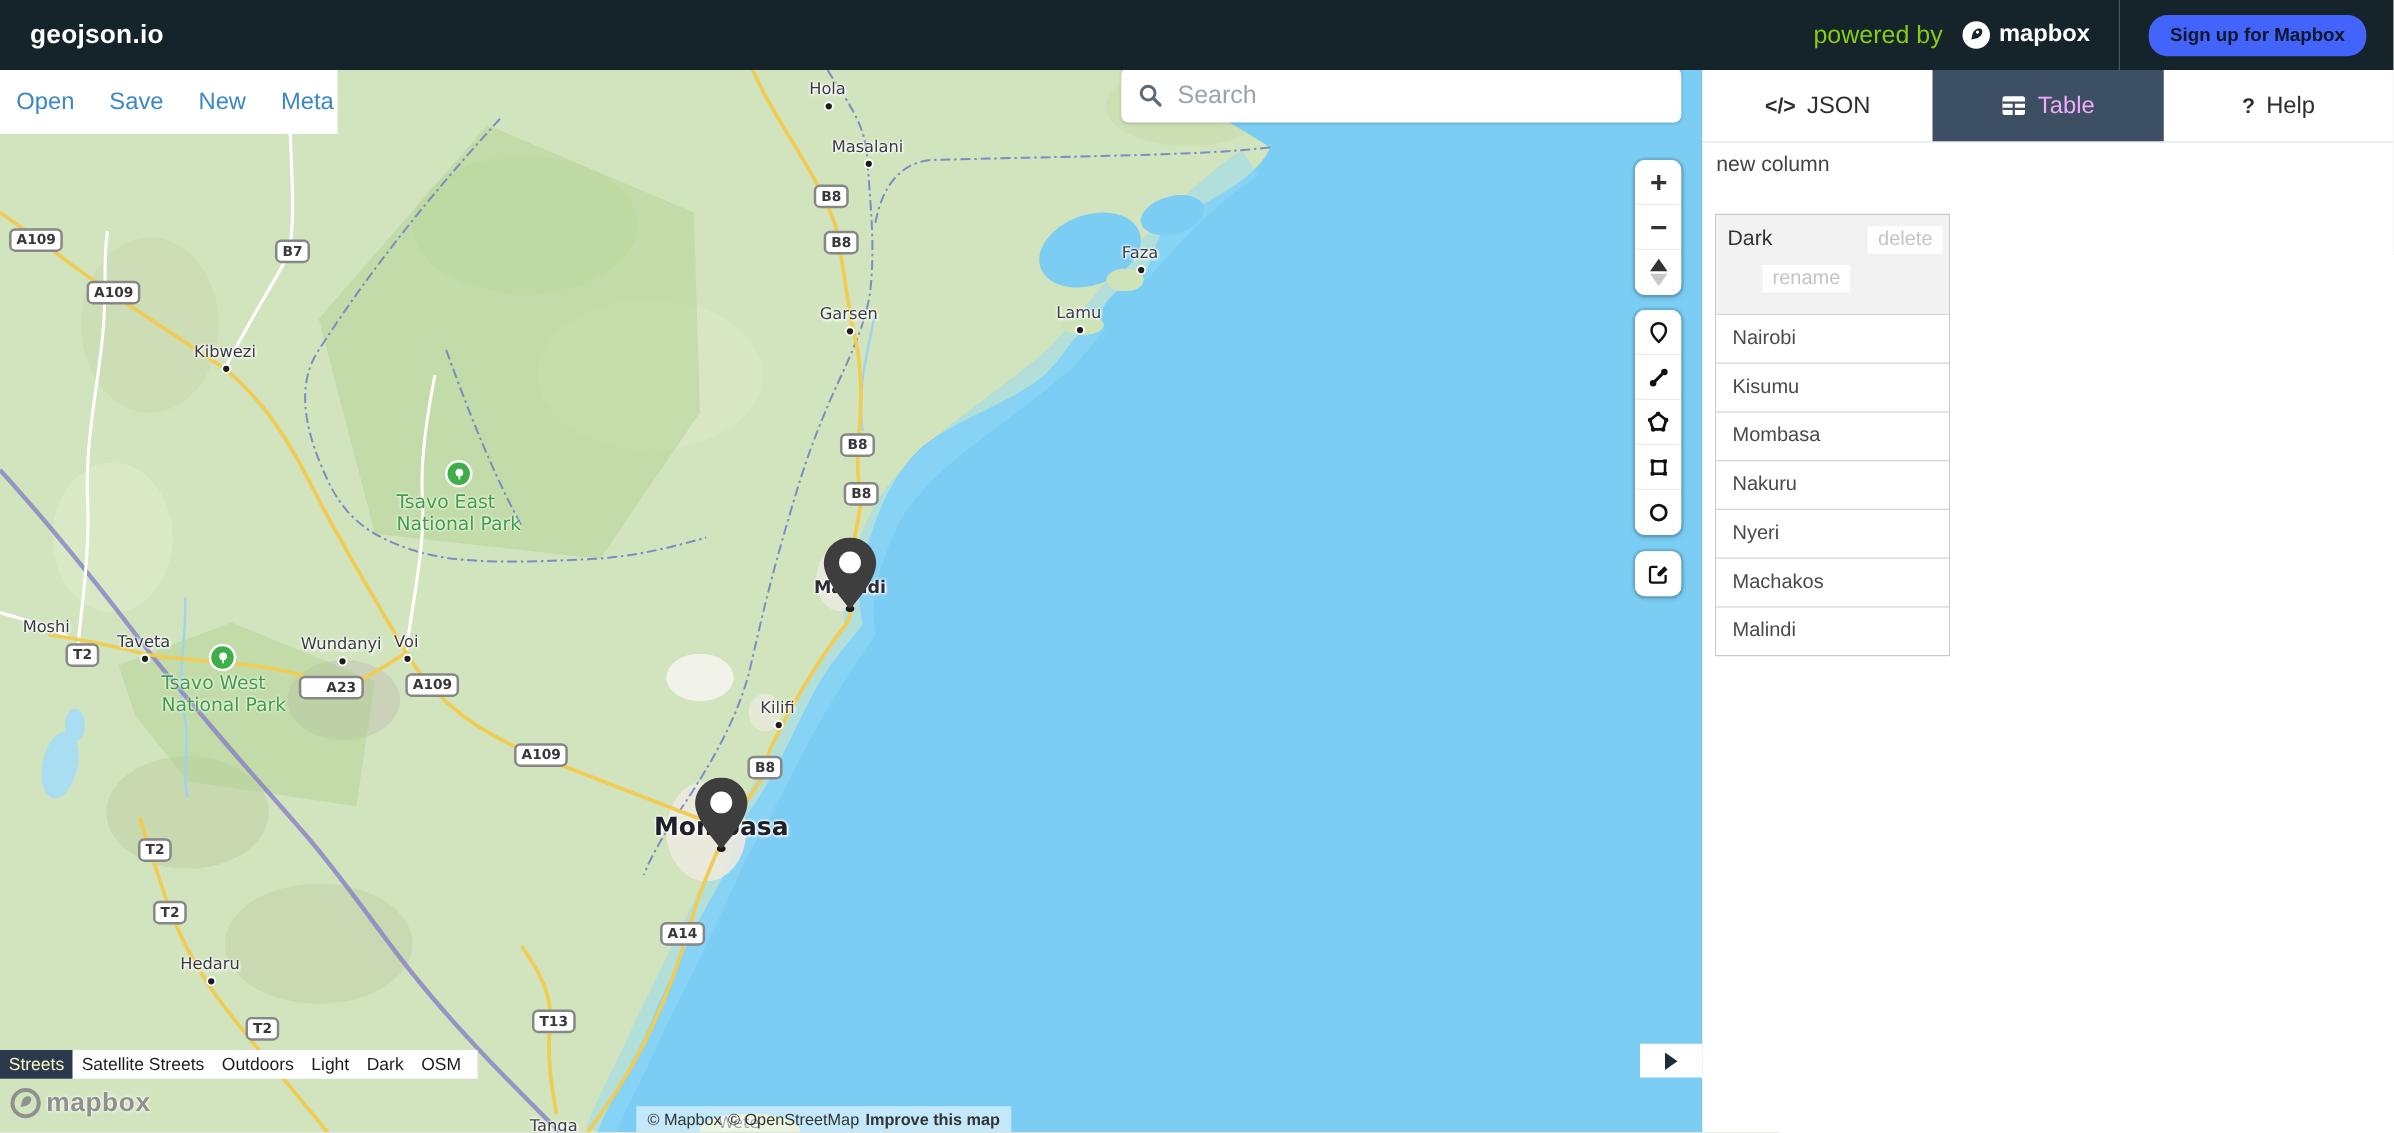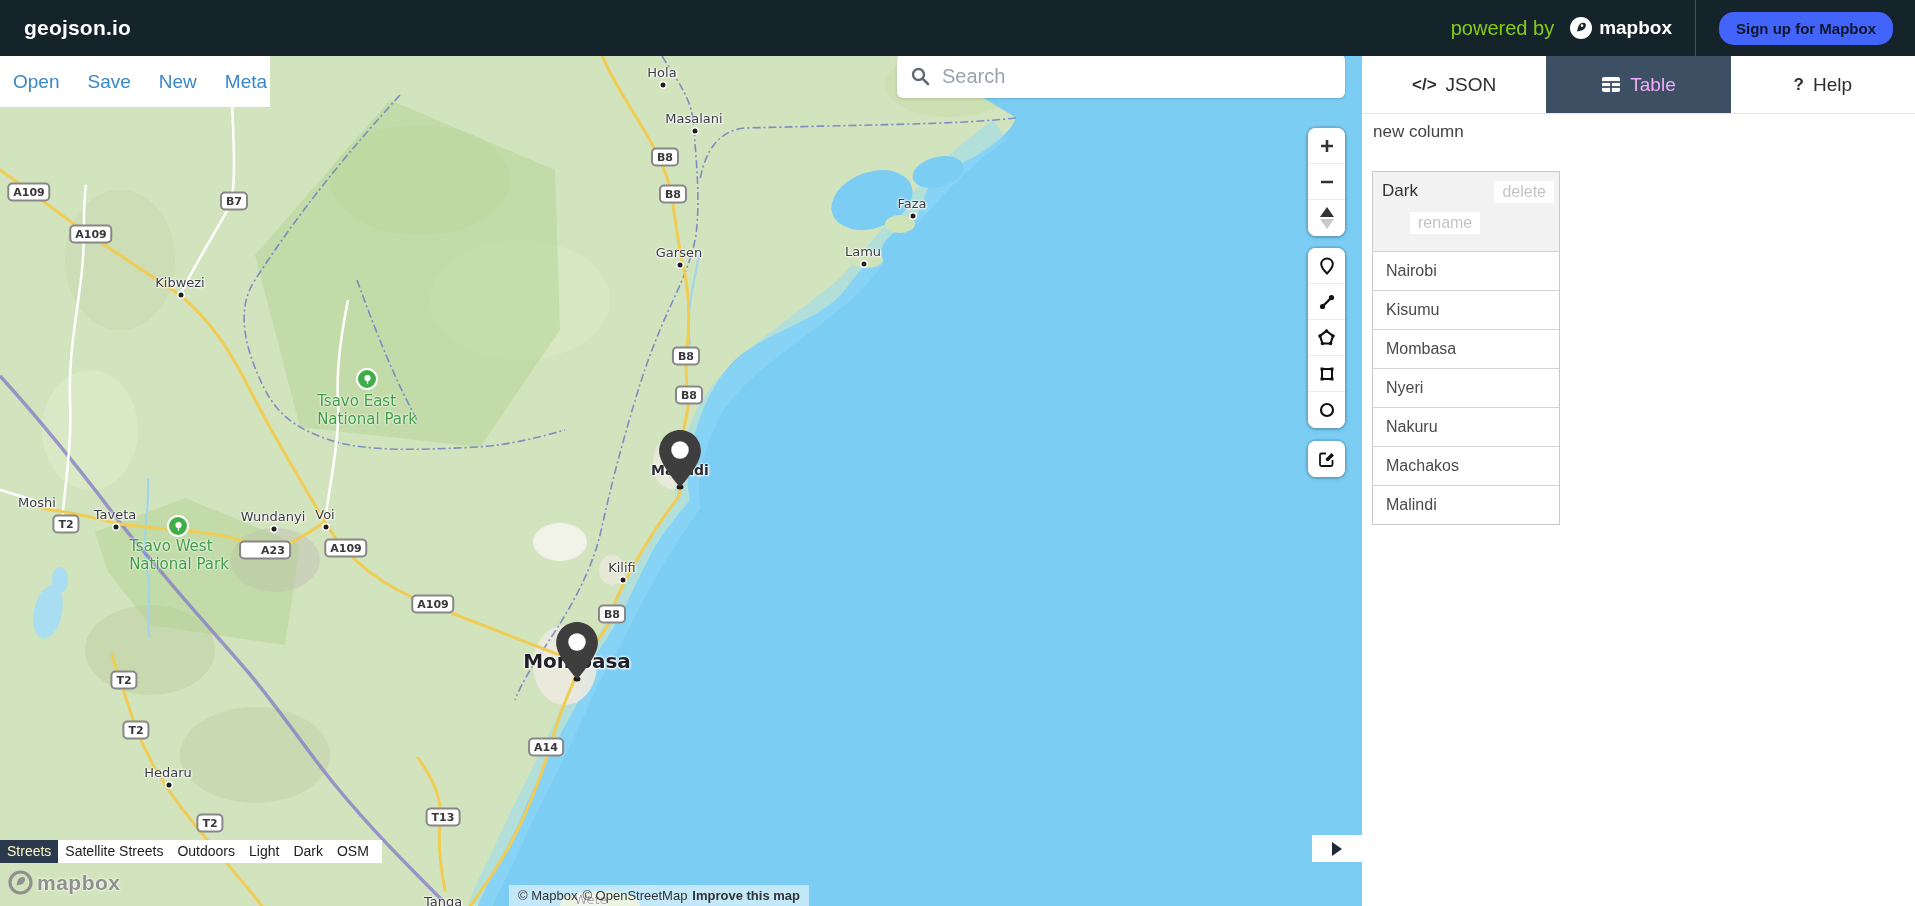--- a/index.html
+++ b/index.html
@@ -398,22 +398,22 @@
     <div class="city-table">
       <div class="thead">
         <div class="col-name">Dark</div>
         <div class="hdr-btn delete">delete</div>
         <div class="hdr-btn rename">rename</div>
       </div>
       <div id="table-rows">
           <div class="trow">Nairobi</div>
           <div class="trow">Kisumu</div>
           <div class="trow">Mombasa</div>
+          <div class="trow">Nakuru</div>
           <div class="trow">Nyeri</div>
-          <div class="trow">Nakuru</div>
           <div class="trow">Machakos</div>
           <div class="trow">Malindi</div>
         </div>
     </div>
   </div>
 
   <div class="header">
     <div class="logo">geojson.io</div>
     <div class="header-right">
       <span class="powered-by">powered by</span>

